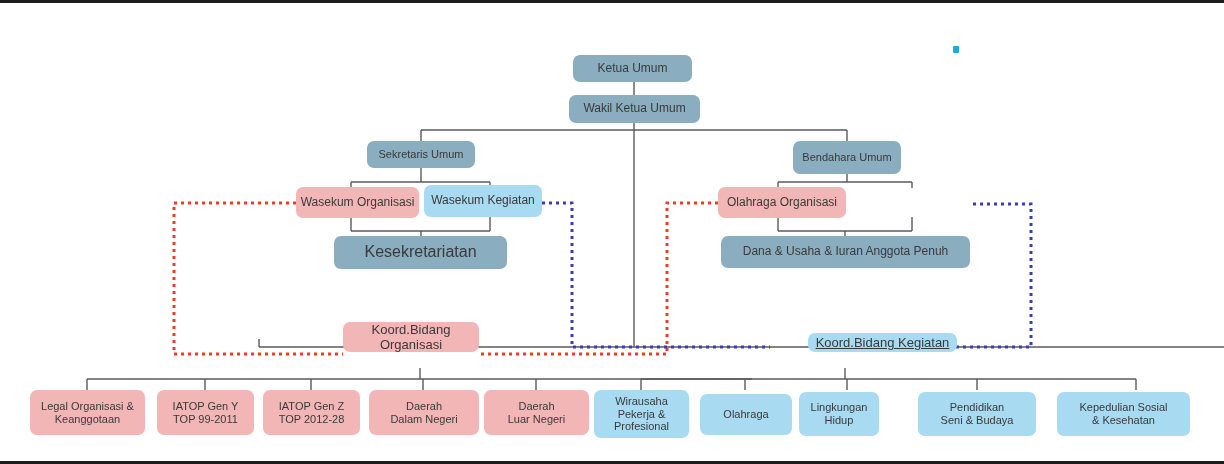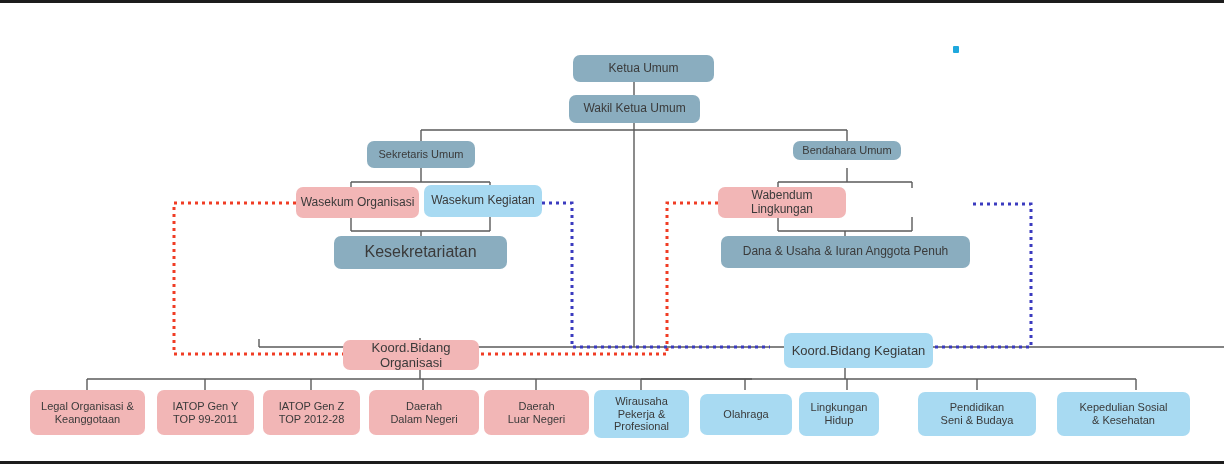--- a/index.html
+++ b/index.html
@@ -124,62 +124,62 @@
     </g>
 
     <g stroke="#3b3bbf" stroke-width="3" fill="none" stroke-linecap="butt" stroke-dasharray="3 4">
 
       <path d="M542 200 L572 200 L572 344 L770 344"></path>
 
       <path d="M973 201 L1031 201 L1031 344 L919 344"></path>
     </g>
   </svg>
 
-  <div class="node n-slate fs-12" style="left:573px; top:52px; width:141px; height:27px;">
+  <div class="node n-slate fs-12" style="left:573px; top:52px; width:119px; height:27px;">
     <span>Ketua Umum</span>
   </div>
 
   <div class="node n-slate fs-12" style="left:569px; top:92px; width:131px; height:28px;">
     <span>Wakil Ketua Umum</span>
   </div>
 
   <div class="node n-slate fs-11" style="left:367px; top:138px; width:108px; height:27px;">
     <span>Sekretaris Umum</span>
   </div>
 
-  <div class="node n-slate fs-11" style="left:793px; top:138px; width:108px; height:19px;">
+  <div class="node n-slate fs-11" style="left:793px; top:138px; width:108px; height:33px;">
     <span>Bendahara Umum</span>
   </div>
 
   <div class="node n-pink fs-12" style="left:296px; top:184px; width:123px; height:31px;">
     <span>Wasekum Organisasi</span>
   </div>
 
   <div class="node n-blue fs-12" style="left:424px; top:182px; width:118px; height:32px;">
     <span>Wasekum Kegiatan</span>
   </div>
 
   <div class="node n-pink fs-12" style="left:718px; top:184px; width:128px; height:31px;">
-    <span>Wabendum Lingkungan</span>
+    <span>Olahraga Organisasi</span>
   </div>
 
 
   <div class="node n-slate fs-16" style="left:334px; top:233px; width:173px; height:33px;">
     <span>Kesekretariatan</span>
   </div>
 
   <div class="node n-slate fs-12" style="left:721px; top:233px; width:249px; height:32px;">
     <span>Dana &amp; Usaha &amp; Iuran Anggota Penuh</span>
   </div>
 
-  <div class="node n-pink fs-13" style="left:343px; top:337px; width:136px; height:30px;">
+  <div class="node n-pink fs-13" style="left:343px; top:319px; width:136px; height:30px;">
     <span>Koord.Bidang Organisasi</span>
   </div>
 
-  <div class="node n-blue fs-13" style="left:784px; top:330px; width:149px; height:35px;">
+  <div class="node n-blue fs-13" style="left:808px; top:330px; width:149px; height:19px;text-decoration:underline;">
     <span>Koord.Bidang Kegiatan</span>
   </div>
 
   <div class="node n-pink fs-11" style="left:30px; top:387px; width:115px; height:45px;">
     <span>Legal Organisasi &amp;
 Keanggotaan</span>
   </div>
 
   <div class="node n-pink fs-11" style="left:157px; top:387px; width:97px; height:45px;">
     <span>IATOP Gen Y

